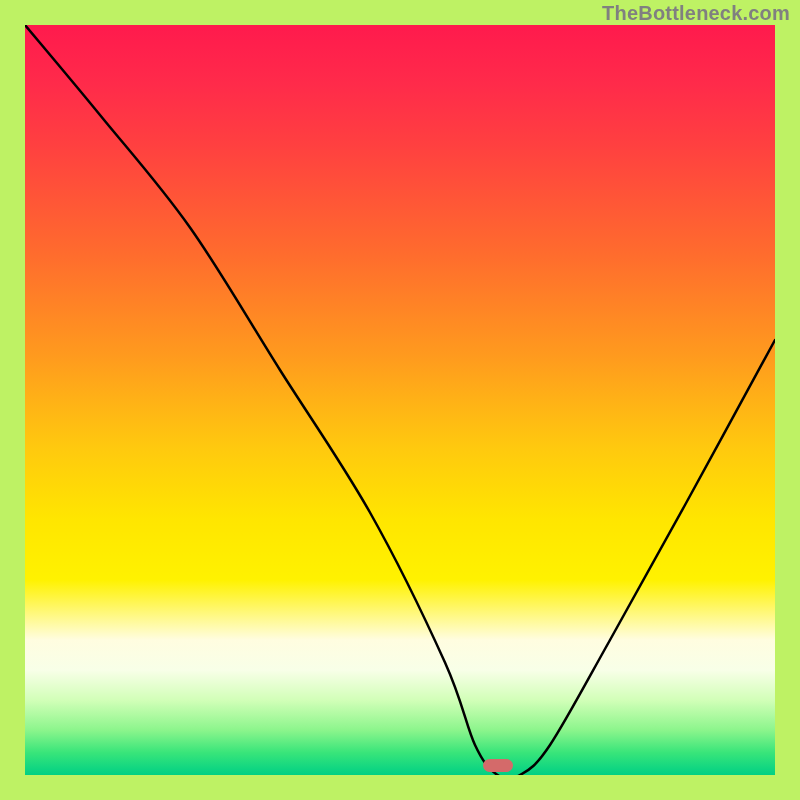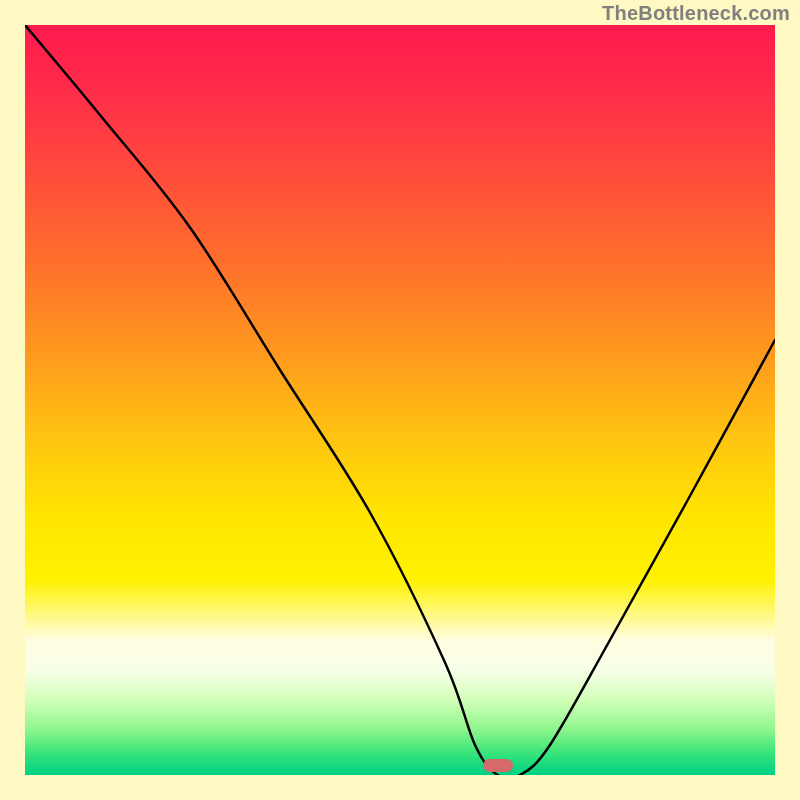--- a/index.html
+++ b/index.html
@@ -9,21 +9,21 @@
     height: 800px;
     background: #000;
     overflow: hidden;
   }
   .frame {
     position: absolute;
     left: 0;
     top: 0;
     width: 800px;
     height: 800px;
-    background: #fef9c3;
+    background: #bef264;
   }
   .plot {
     position: absolute;
     left: 25px;
     top: 25px;
     width: 750px;
     height: 750px;
     overflow: hidden;
   }
   .gradient {

